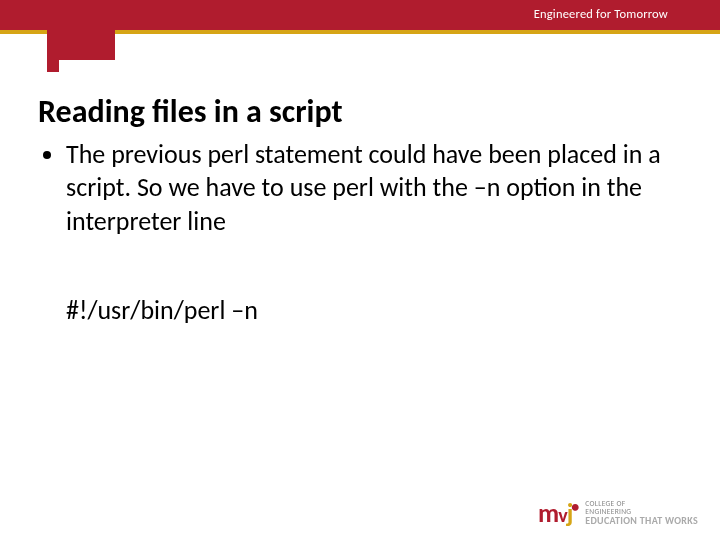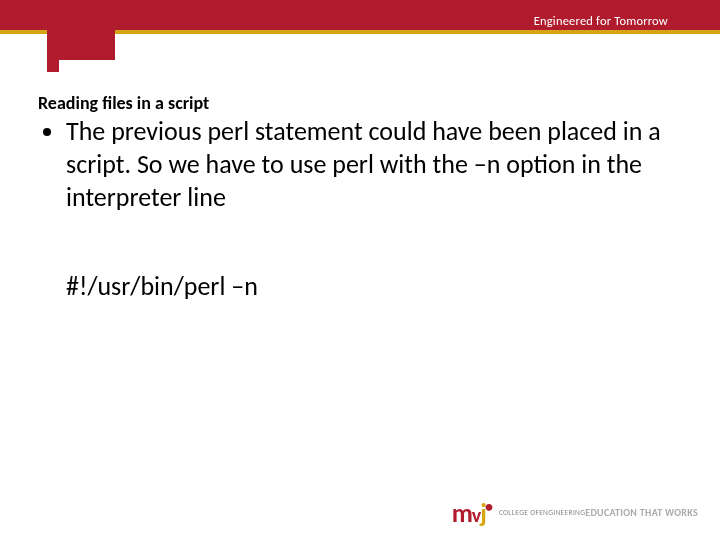--- a/index.html
+++ b/index.html
@@ -1,34 +1,34 @@
 <!DOCTYPE html>
 <html><head>
 <meta charset="utf-8">
 <style>
   * { box-sizing: border-box; margin: 0; padding: 0; }
   html, body { width: 720px; height: 540px; font-family: Calibri, "Segoe UI", Arial, sans-serif; background: #fff; overflow: hidden; }
   .slide { position: relative; width: 720px; height: 540px; background: #fff; }
   .topbar { position: absolute; top: 0; left: 0; width: 720px; height: 30px; background: #b01c2e; }
-  .tagline { position: absolute; top: 13px; right: 52px; color: #fff; font-size: 12.5px; letter-spacing: 0.2px; }
+  .tagline { position: absolute; top: 6px; right: 52px; color: #fff; font-size: 12.5px; letter-spacing: 0.2px; }
   .goldbar { position: absolute; top: 30px; left: 0; width: 720px; height: 4px; background: #d6a516; }
   .notch1 { position: absolute; top: 30px; left: 47px; width: 68px; height: 30px; background: #b01c2e; }
   .notch2 { position: absolute; top: 60px; left: 47px; width: 12px; height: 12px; background: #b01c2e; }
   .content { position: absolute; top: 92px; left: 38px; width: 640px; color: #000; }
-  .heading { font-size: 18px; font-weight: 700; line-height: 1.25; }
-  .bullets { padding-left: 28px; }
+  .heading { font-size: 32px; font-weight: 700; line-height: 1.25; }
+  .bullets { margin-top: 6px; padding-left: 28px; }
   .bullets li { font-size: 26px; line-height: 1.28; list-style: disc; }
   .codeblock { margin-top: 56px; padding-left: 28px; font-size: 26px; line-height: 1.3; }
   .logo { position: absolute; bottom: 14px; right: 22px; display: flex; align-items: center; gap: 6px; }
   .logo-mark { display: flex; align-items: baseline; font-weight: 700; letter-spacing: -1px; }
   .logo-m { color: #b01c2e; font-size: 26px; line-height: 1; }
   .logo-v { color: #b01c2e; font-size: 20px; line-height: 1; }
   .logo-j { color: #d6a516; font-size: 26px; line-height: 1; font-weight: 800; }
   .logo-dot { color: #b01c2e; font-size: 16px; position: relative; top: -10px; left: -1px; }
-  .logo-text { display: flex; flex-direction: row; font-size: 7.5px; line-height: 1.05; color: #777; letter-spacing: 0.3px; align-items: center; }
+  .logo-text { display: flex; flex-direction: column; font-size: 7.5px; line-height: 1.05; color: #777; letter-spacing: 0.3px; }
   .logo-text .l1 { color: #888; }
   .logo-text .l2 { color: #888; }
   .logo-text .l3 { color: #aaa; font-size: 10px; font-weight: bold; }
 </style>
 </head>
 <body>
 
 <div class="slide">
   <div class="topbar">
     <div class="tagline">Engineered for Tomorrow</div>

